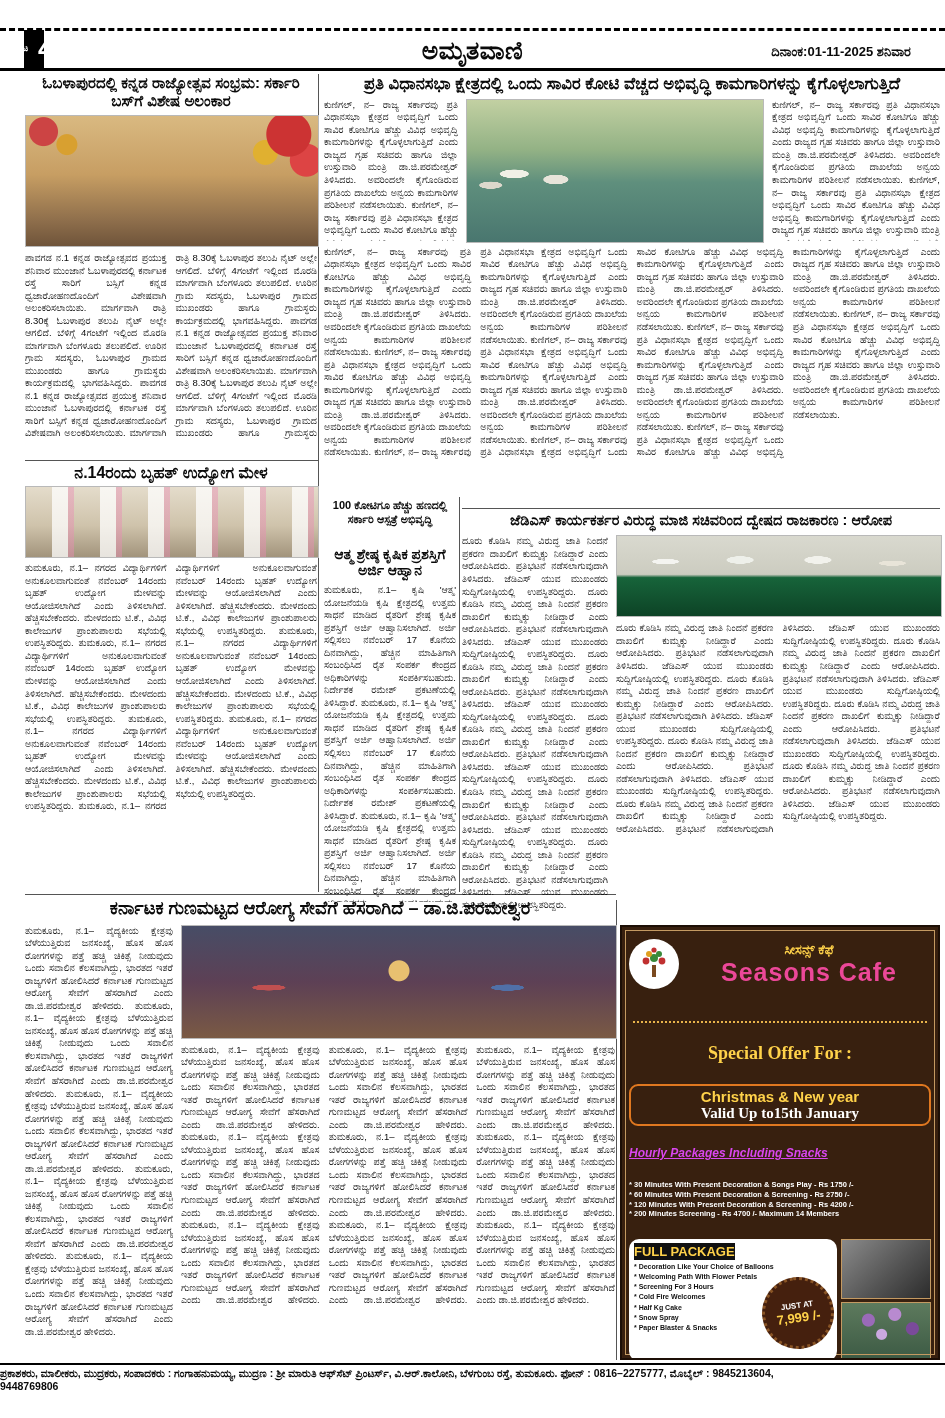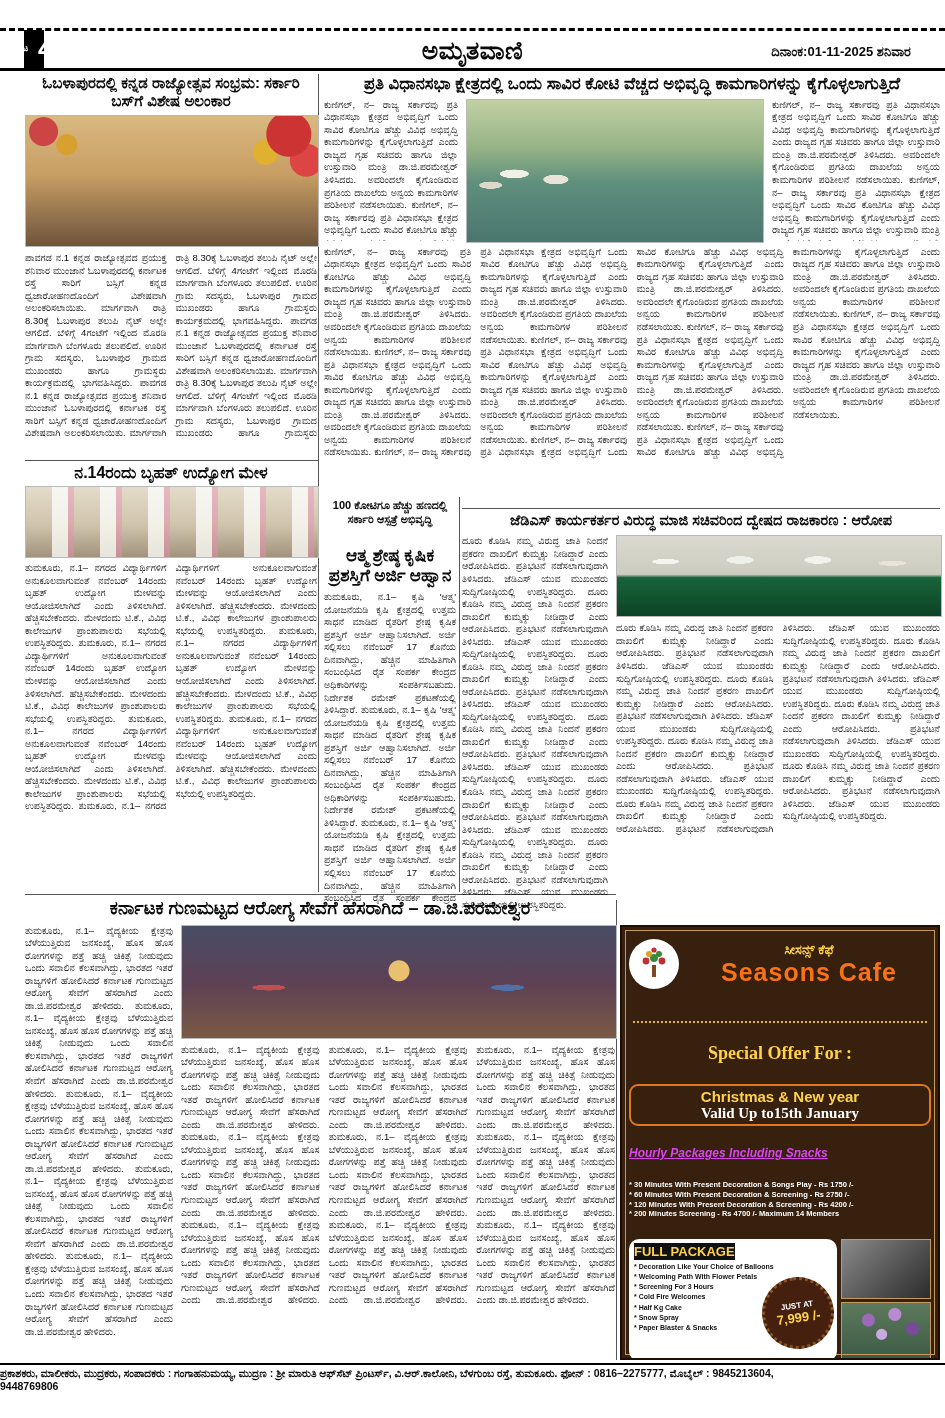--- a/index.html
+++ b/index.html
@@ -59,21 +59,21 @@
 
   
   .ad{position:absolute;left:620px;top:925px;width:320px;height:435px;background:#38200f;
       border:2px solid #1d0f06;box-sizing:border-box;padding:6px 7px;display:flex;flex-direction:column;
       gap:20px;overflow:hidden;color:#fff;}
   .ad-inner-border{position:absolute;inset:3px;border:1px solid #c49a62;pointer-events:none;}
   .ad-logo-row{display:flex;align-items:center;gap:8px;height:62px;flex:0 0 auto;}
   .ad-logo{width:50px;height:50px;border-radius:50%;background:#fff;display:flex;align-items:center;justify-content:center;flex:0 0 auto;}
   .ad-titles{flex:1;text-align:center;}
   .ad-title-kn{font-size:13px;font-weight:bold;color:#ffd24a;}
-  .ad-title-en{font-size:25px;font-weight:bold;color:#f97316;letter-spacing:1px;}
+  .ad-title-en{font-size:25px;font-weight:bold;color:#ec4899;letter-spacing:1px;}
   .lights{height:6px;border-bottom:2px dotted #e8b34a;margin:0 4px;flex:0 0 auto;}
   .ad-offer{font-family:"Liberation Serif",serif;font-size:18px;font-weight:bold;color:#ffd24a;text-align:center;flex:0 0 auto;}
   .ad-box{border:2px solid #e07820;border-radius:9px;text-align:center;padding:2px 4px;flex:0 0 auto;}
   .ad-occasion{font-size:15px;font-weight:bold;color:#ffd24a;}
   .ad-valid{font-family:"Liberation Serif",serif;font-size:15px;font-weight:bold;color:#fff;}
   .ad-pk-head{font-size:12px;font-weight:bold;font-style:italic;color:#d946ef;text-decoration:underline;flex:0 0 auto;}
   .ad-pk-list{font-size:7.5px;font-weight:bold;line-height:1.3;flex:0 0 auto;}
   .ad-mid{display:flex;gap:4px;height:122px;flex:0 0 auto;}
   .ad-panel{position:relative;width:208px;background:#fff;border-radius:10px;color:#111;padding:3px 5px;box-sizing:border-box;}
   .ad-full-pack{display:inline-block;background:#111;color:#ffd24a;font-size:13px;font-weight:bold;padding:1px 0;}
@@ -155,21 +155,21 @@
   </div>
 
   <div class="abs" style="left:25px;top:463px;width:292px;height:428px;">
     <div class="headline" style="font-size:16px;">ನ.14ರಂದು ಬೃಹತ್ ಉದ್ಯೋಗ ಮೇಳ</div>
     <div class="photo photo-jobfair" style="width:100%;height:70px;margin:4px 0;"></div>
     <div class="body-text cols2" style="height:326px;">ತುಮಕೂರು, ನ.1– ನಗರದ ವಿದ್ಯಾರ್ಥಿಗಳಿಗೆ ಅನುಕೂಲವಾಗುವಂತೆ ನವೆಂಬರ್ 14ರಂದು ಬೃಹತ್ ಉದ್ಯೋಗ ಮೇಳವನ್ನು ಆಯೋಜಿಸಲಾಗಿದೆ ಎಂದು ತಿಳಿಸಲಾಗಿದೆ. ಹೆಚ್ಚಿಸಬೇಕೆಂದರು. ಮೇಳದಂದು ಟಿ.ಕೆ., ವಿವಿಧ ಕಾಲೇಜುಗಳ ಪ್ರಾಂಶುಪಾಲರು ಸಭೆಯಲ್ಲಿ ಉಪಸ್ಥಿತರಿದ್ದರು. ತುಮಕೂರು, ನ.1– ನಗರದ ವಿದ್ಯಾರ್ಥಿಗಳಿಗೆ ಅನುಕೂಲವಾಗುವಂತೆ ನವೆಂಬರ್ 14ರಂದು ಬೃಹತ್ ಉದ್ಯೋಗ ಮೇಳವನ್ನು ಆಯೋಜಿಸಲಾಗಿದೆ ಎಂದು ತಿಳಿಸಲಾಗಿದೆ. ಹೆಚ್ಚಿಸಬೇಕೆಂದರು. ಮೇಳದಂದು ಟಿ.ಕೆ., ವಿವಿಧ ಕಾಲೇಜುಗಳ ಪ್ರಾಂಶುಪಾಲರು ಸಭೆಯಲ್ಲಿ ಉಪಸ್ಥಿತರಿದ್ದರು. ತುಮಕೂರು, ನ.1– ನಗರದ ವಿದ್ಯಾರ್ಥಿಗಳಿಗೆ ಅನುಕೂಲವಾಗುವಂತೆ ನವೆಂಬರ್ 14ರಂದು ಬೃಹತ್ ಉದ್ಯೋಗ ಮೇಳವನ್ನು ಆಯೋಜಿಸಲಾಗಿದೆ ಎಂದು ತಿಳಿಸಲಾಗಿದೆ. ಹೆಚ್ಚಿಸಬೇಕೆಂದರು. ಮೇಳದಂದು ಟಿ.ಕೆ., ವಿವಿಧ ಕಾಲೇಜುಗಳ ಪ್ರಾಂಶುಪಾಲರು ಸಭೆಯಲ್ಲಿ ಉಪಸ್ಥಿತರಿದ್ದರು. ತುಮಕೂರು, ನ.1– ನಗರದ ವಿದ್ಯಾರ್ಥಿಗಳಿಗೆ ಅನುಕೂಲವಾಗುವಂತೆ ನವೆಂಬರ್ 14ರಂದು ಬೃಹತ್ ಉದ್ಯೋಗ ಮೇಳವನ್ನು ಆಯೋಜಿಸಲಾಗಿದೆ ಎಂದು ತಿಳಿಸಲಾಗಿದೆ. ಹೆಚ್ಚಿಸಬೇಕೆಂದರು. ಮೇಳದಂದು ಟಿ.ಕೆ., ವಿವಿಧ ಕಾಲೇಜುಗಳ ಪ್ರಾಂಶುಪಾಲರು ಸಭೆಯಲ್ಲಿ ಉಪಸ್ಥಿತರಿದ್ದರು. ತುಮಕೂರು, ನ.1– ನಗರದ ವಿದ್ಯಾರ್ಥಿಗಳಿಗೆ ಅನುಕೂಲವಾಗುವಂತೆ ನವೆಂಬರ್ 14ರಂದು ಬೃಹತ್ ಉದ್ಯೋಗ ಮೇಳವನ್ನು ಆಯೋಜಿಸಲಾಗಿದೆ ಎಂದು ತಿಳಿಸಲಾಗಿದೆ. ಹೆಚ್ಚಿಸಬೇಕೆಂದರು. ಮೇಳದಂದು ಟಿ.ಕೆ., ವಿವಿಧ ಕಾಲೇಜುಗಳ ಪ್ರಾಂಶುಪಾಲರು ಸಭೆಯಲ್ಲಿ ಉಪಸ್ಥಿತರಿದ್ದರು. ತುಮಕೂರು, ನ.1– ನಗರದ ವಿದ್ಯಾರ್ಥಿಗಳಿಗೆ ಅನುಕೂಲವಾಗುವಂತೆ ನವೆಂಬರ್ 14ರಂದು ಬೃಹತ್ ಉದ್ಯೋಗ ಮೇಳವನ್ನು ಆಯೋಜಿಸಲಾಗಿದೆ ಎಂದು ತಿಳಿಸಲಾಗಿದೆ. ಹೆಚ್ಚಿಸಬೇಕೆಂದರು. ಮೇಳದಂದು ಟಿ.ಕೆ., ವಿವಿಧ ಕಾಲೇಜುಗಳ ಪ್ರಾಂಶುಪಾಲರು ಸಭೆಯಲ್ಲಿ ಉಪಸ್ಥಿತರಿದ್ದರು.</div>
   </div>
 
   <div class="abs" style="left:324px;top:497px;width:132px;height:395px;">
     <div class="subhead">100 ಕೋಟಿಗೂ ಹೆಚ್ಚು ಹಣದಲ್ಲಿ ಸರ್ಕಾರಿ ಆಸ್ಪತ್ರೆ ಅಭಿವೃದ್ಧಿ</div>
-    <div class="headline" style="font-size:17px;margin:19px 0 5px 0;font-family:Liberation Serif, serif;">ಆತ್ಮ ಶ್ರೇಷ್ಠ ಕೃಷಿಕ ಪ್ರಶಸ್ತಿಗೆ ಅರ್ಜಿ ಆಹ್ವಾನ</div>
+    <div class="headline" style="font-size:14px;margin:19px 0 5px 0;">ಆತ್ಮ ಶ್ರೇಷ್ಠ ಕೃಷಿಕ ಪ್ರಶಸ್ತಿಗೆ ಅರ್ಜಿ ಆಹ್ವಾನ</div>
     <div class="body-text" style="height:318px;">ತುಮಕೂರು, ನ.1– ಕೃಷಿ 'ಆತ್ಮ' ಯೋಜನೆಯಡಿ ಕೃಷಿ ಕ್ಷೇತ್ರದಲ್ಲಿ ಉತ್ತಮ ಸಾಧನೆ ಮಾಡಿದ ರೈತರಿಗೆ ಶ್ರೇಷ್ಠ ಕೃಷಿಕ ಪ್ರಶಸ್ತಿಗೆ ಅರ್ಜಿ ಆಹ್ವಾನಿಸಲಾಗಿದೆ. ಅರ್ಜಿ ಸಲ್ಲಿಸಲು ನವೆಂಬರ್ 17 ಕೊನೆಯ ದಿನವಾಗಿದ್ದು, ಹೆಚ್ಚಿನ ಮಾಹಿತಿಗಾಗಿ ಸಂಬಂಧಿಸಿದ ರೈತ ಸಂಪರ್ಕ ಕೇಂದ್ರದ ಅಧಿಕಾರಿಗಳನ್ನು ಸಂಪರ್ಕಿಸಬಹುದು. ನಿರ್ದೇಶಕ ರಮೇಶ್ ಪ್ರಕಟಣೆಯಲ್ಲಿ ತಿಳಿಸಿದ್ದಾರೆ. ತುಮಕೂರು, ನ.1– ಕೃಷಿ 'ಆತ್ಮ' ಯೋಜನೆಯಡಿ ಕೃಷಿ ಕ್ಷೇತ್ರದಲ್ಲಿ ಉತ್ತಮ ಸಾಧನೆ ಮಾಡಿದ ರೈತರಿಗೆ ಶ್ರೇಷ್ಠ ಕೃಷಿಕ ಪ್ರಶಸ್ತಿಗೆ ಅರ್ಜಿ ಆಹ್ವಾನಿಸಲಾಗಿದೆ. ಅರ್ಜಿ ಸಲ್ಲಿಸಲು ನವೆಂಬರ್ 17 ಕೊನೆಯ ದಿನವಾಗಿದ್ದು, ಹೆಚ್ಚಿನ ಮಾಹಿತಿಗಾಗಿ ಸಂಬಂಧಿಸಿದ ರೈತ ಸಂಪರ್ಕ ಕೇಂದ್ರದ ಅಧಿಕಾರಿಗಳನ್ನು ಸಂಪರ್ಕಿಸಬಹುದು. ನಿರ್ದೇಶಕ ರಮೇಶ್ ಪ್ರಕಟಣೆಯಲ್ಲಿ ತಿಳಿಸಿದ್ದಾರೆ. ತುಮಕೂರು, ನ.1– ಕೃಷಿ 'ಆತ್ಮ' ಯೋಜನೆಯಡಿ ಕೃಷಿ ಕ್ಷೇತ್ರದಲ್ಲಿ ಉತ್ತಮ ಸಾಧನೆ ಮಾಡಿದ ರೈತರಿಗೆ ಶ್ರೇಷ್ಠ ಕೃಷಿಕ ಪ್ರಶಸ್ತಿಗೆ ಅರ್ಜಿ ಆಹ್ವಾನಿಸಲಾಗಿದೆ. ಅರ್ಜಿ ಸಲ್ಲಿಸಲು ನವೆಂಬರ್ 17 ಕೊನೆಯ ದಿನವಾಗಿದ್ದು, ಹೆಚ್ಚಿನ ಮಾಹಿತಿಗಾಗಿ ಸಂಬಂಧಿಸಿದ ರೈತ ಸಂಪರ್ಕ ಕೇಂದ್ರದ ಅಧಿಕಾರಿಗಳನ್ನು ಸಂಪರ್ಕಿಸಬಹುದು. ನಿರ್ದೇಶಕ ರಮೇಶ್ ಪ್ರಕಟಣೆಯಲ್ಲಿ ತಿಳಿಸಿದ್ದಾರೆ. ತುಮಕೂರು, ನ.1– ಕೃಷಿ 'ಆತ್ಮ' ಯೋಜನೆಯಡಿ ಕೃಷಿ ಕ್ಷೇತ್ರದಲ್ಲಿ ಉತ್ತಮ ಸಾಧನೆ ಮಾಡಿದ ರೈತರಿಗೆ ಶ್ರೇಷ್ಠ ಕೃಷಿಕ ಪ್ರಶಸ್ತಿಗೆ ಅರ್ಜಿ ಆಹ್ವಾನಿಸಲಾಗಿದೆ. ಅರ್ಜಿ ಸಲ್ಲಿಸಲು ನವೆಂಬರ್ 17 ಕೊನೆಯ ದಿನವಾಗಿದ್ದು, ಹೆಚ್ಚಿನ ಮಾಹಿತಿಗಾಗಿ ಸಂಬಂಧಿಸಿದ ರೈತ ಸಂಪರ್ಕ ಕೇಂದ್ರದ ಅಧಿಕಾರಿಗಳನ್ನು ಸಂಪರ್ಕಿಸಬಹುದು. ನಿರ್ದೇಶಕ ರಮೇಶ್ ಪ್ರಕಟಣೆಯಲ್ಲಿ ತಿಳಿಸಿದ್ದಾರೆ.</div>
   </div>
 
   <div class="abs" style="left:462px;top:512px;width:478px;height:406px;">
     <div class="headline" style="font-size:14.5px;">ಜೆಡಿಎಸ್ ಕಾರ್ಯಕರ್ತರ ವಿರುದ್ಧ ಮಾಜಿ ಸಚಿವರಿಂದ ದ್ವೇಷದ ರಾಜಕಾರಣ : ಆರೋಪ</div>
     <div style="display:flex;gap:8px;margin-top:6px;height:378px;">
       <div class="body-text" style="width:146px;height:378px;">ದೂರು ಕೊಡಿಸಿ ನಮ್ಮ ವಿರುದ್ಧ ಜಾತಿ ನಿಂದನೆ ಪ್ರಕರಣ ದಾಖಲಿಗೆ ಕುಮ್ಮಕ್ಕು ನೀಡಿದ್ದಾರೆ ಎಂದು ಆರೋಪಿಸಿದರು. ಪ್ರತಿಭಟನೆ ನಡೆಸಲಾಗುವುದಾಗಿ ತಿಳಿಸಿದರು. ಜೆಡಿಎಸ್ ಯುವ ಮುಖಂಡರು ಸುದ್ದಿಗೋಷ್ಠಿಯಲ್ಲಿ ಉಪಸ್ಥಿತರಿದ್ದರು. ದೂರು ಕೊಡಿಸಿ ನಮ್ಮ ವಿರುದ್ಧ ಜಾತಿ ನಿಂದನೆ ಪ್ರಕರಣ ದಾಖಲಿಗೆ ಕುಮ್ಮಕ್ಕು ನೀಡಿದ್ದಾರೆ ಎಂದು ಆರೋಪಿಸಿದರು. ಪ್ರತಿಭಟನೆ ನಡೆಸಲಾಗುವುದಾಗಿ ತಿಳಿಸಿದರು. ಜೆಡಿಎಸ್ ಯುವ ಮುಖಂಡರು ಸುದ್ದಿಗೋಷ್ಠಿಯಲ್ಲಿ ಉಪಸ್ಥಿತರಿದ್ದರು. ದೂರು ಕೊಡಿಸಿ ನಮ್ಮ ವಿರುದ್ಧ ಜಾತಿ ನಿಂದನೆ ಪ್ರಕರಣ ದಾಖಲಿಗೆ ಕುಮ್ಮಕ್ಕು ನೀಡಿದ್ದಾರೆ ಎಂದು ಆರೋಪಿಸಿದರು. ಪ್ರತಿಭಟನೆ ನಡೆಸಲಾಗುವುದಾಗಿ ತಿಳಿಸಿದರು. ಜೆಡಿಎಸ್ ಯುವ ಮುಖಂಡರು ಸುದ್ದಿಗೋಷ್ಠಿಯಲ್ಲಿ ಉಪಸ್ಥಿತರಿದ್ದರು. ದೂರು ಕೊಡಿಸಿ ನಮ್ಮ ವಿರುದ್ಧ ಜಾತಿ ನಿಂದನೆ ಪ್ರಕರಣ ದಾಖಲಿಗೆ ಕುಮ್ಮಕ್ಕು ನೀಡಿದ್ದಾರೆ ಎಂದು ಆರೋಪಿಸಿದರು. ಪ್ರತಿಭಟನೆ ನಡೆಸಲಾಗುವುದಾಗಿ ತಿಳಿಸಿದರು. ಜೆಡಿಎಸ್ ಯುವ ಮುಖಂಡರು ಸುದ್ದಿಗೋಷ್ಠಿಯಲ್ಲಿ ಉಪಸ್ಥಿತರಿದ್ದರು. ದೂರು ಕೊಡಿಸಿ ನಮ್ಮ ವಿರುದ್ಧ ಜಾತಿ ನಿಂದನೆ ಪ್ರಕರಣ ದಾಖಲಿಗೆ ಕುಮ್ಮಕ್ಕು ನೀಡಿದ್ದಾರೆ ಎಂದು ಆರೋಪಿಸಿದರು. ಪ್ರತಿಭಟನೆ ನಡೆಸಲಾಗುವುದಾಗಿ ತಿಳಿಸಿದರು. ಜೆಡಿಎಸ್ ಯುವ ಮುಖಂಡರು ಸುದ್ದಿಗೋಷ್ಠಿಯಲ್ಲಿ ಉಪಸ್ಥಿತರಿದ್ದರು. ದೂರು ಕೊಡಿಸಿ ನಮ್ಮ ವಿರುದ್ಧ ಜಾತಿ ನಿಂದನೆ ಪ್ರಕರಣ ದಾಖಲಿಗೆ ಕುಮ್ಮಕ್ಕು ನೀಡಿದ್ದಾರೆ ಎಂದು ಆರೋಪಿಸಿದರು. ಪ್ರತಿಭಟನೆ ನಡೆಸಲಾಗುವುದಾಗಿ ತಿಳಿಸಿದರು. ಜೆಡಿಎಸ್ ಯುವ ಮುಖಂಡರು ಸುದ್ದಿಗೋಷ್ಠಿಯಲ್ಲಿ ಉಪಸ್ಥಿತರಿದ್ದರು.</div>
       <div style="flex:1;display:flex;flex-direction:column;gap:5px;">
         <div class="photo photo-jds" style="width:100%;height:80px;flex:0 0 auto;"></div>
         <div class="body-text cols2" style="flex:1;">ದೂರು ಕೊಡಿಸಿ ನಮ್ಮ ವಿರುದ್ಧ ಜಾತಿ ನಿಂದನೆ ಪ್ರಕರಣ ದಾಖಲಿಗೆ ಕುಮ್ಮಕ್ಕು ನೀಡಿದ್ದಾರೆ ಎಂದು ಆರೋಪಿಸಿದರು. ಪ್ರತಿಭಟನೆ ನಡೆಸಲಾಗುವುದಾಗಿ ತಿಳಿಸಿದರು. ಜೆಡಿಎಸ್ ಯುವ ಮುಖಂಡರು ಸುದ್ದಿಗೋಷ್ಠಿಯಲ್ಲಿ ಉಪಸ್ಥಿತರಿದ್ದರು. ದೂರು ಕೊಡಿಸಿ ನಮ್ಮ ವಿರುದ್ಧ ಜಾತಿ ನಿಂದನೆ ಪ್ರಕರಣ ದಾಖಲಿಗೆ ಕುಮ್ಮಕ್ಕು ನೀಡಿದ್ದಾರೆ ಎಂದು ಆರೋಪಿಸಿದರು. ಪ್ರತಿಭಟನೆ ನಡೆಸಲಾಗುವುದಾಗಿ ತಿಳಿಸಿದರು. ಜೆಡಿಎಸ್ ಯುವ ಮುಖಂಡರು ಸುದ್ದಿಗೋಷ್ಠಿಯಲ್ಲಿ ಉಪಸ್ಥಿತರಿದ್ದರು. ದೂರು ಕೊಡಿಸಿ ನಮ್ಮ ವಿರುದ್ಧ ಜಾತಿ ನಿಂದನೆ ಪ್ರಕರಣ ದಾಖಲಿಗೆ ಕುಮ್ಮಕ್ಕು ನೀಡಿದ್ದಾರೆ ಎಂದು ಆರೋಪಿಸಿದರು. ಪ್ರತಿಭಟನೆ ನಡೆಸಲಾಗುವುದಾಗಿ ತಿಳಿಸಿದರು. ಜೆಡಿಎಸ್ ಯುವ ಮುಖಂಡರು ಸುದ್ದಿಗೋಷ್ಠಿಯಲ್ಲಿ ಉಪಸ್ಥಿತರಿದ್ದರು. ದೂರು ಕೊಡಿಸಿ ನಮ್ಮ ವಿರುದ್ಧ ಜಾತಿ ನಿಂದನೆ ಪ್ರಕರಣ ದಾಖಲಿಗೆ ಕುಮ್ಮಕ್ಕು ನೀಡಿದ್ದಾರೆ ಎಂದು ಆರೋಪಿಸಿದರು. ಪ್ರತಿಭಟನೆ ನಡೆಸಲಾಗುವುದಾಗಿ ತಿಳಿಸಿದರು. ಜೆಡಿಎಸ್ ಯುವ ಮುಖಂಡರು ಸುದ್ದಿಗೋಷ್ಠಿಯಲ್ಲಿ ಉಪಸ್ಥಿತರಿದ್ದರು. ದೂರು ಕೊಡಿಸಿ ನಮ್ಮ ವಿರುದ್ಧ ಜಾತಿ ನಿಂದನೆ ಪ್ರಕರಣ ದಾಖಲಿಗೆ ಕುಮ್ಮಕ್ಕು ನೀಡಿದ್ದಾರೆ ಎಂದು ಆರೋಪಿಸಿದರು. ಪ್ರತಿಭಟನೆ ನಡೆಸಲಾಗುವುದಾಗಿ ತಿಳಿಸಿದರು. ಜೆಡಿಎಸ್ ಯುವ ಮುಖಂಡರು ಸುದ್ದಿಗೋಷ್ಠಿಯಲ್ಲಿ ಉಪಸ್ಥಿತರಿದ್ದರು. ದೂರು ಕೊಡಿಸಿ ನಮ್ಮ ವಿರುದ್ಧ ಜಾತಿ ನಿಂದನೆ ಪ್ರಕರಣ ದಾಖಲಿಗೆ ಕುಮ್ಮಕ್ಕು ನೀಡಿದ್ದಾರೆ ಎಂದು ಆರೋಪಿಸಿದರು. ಪ್ರತಿಭಟನೆ ನಡೆಸಲಾಗುವುದಾಗಿ ತಿಳಿಸಿದರು. ಜೆಡಿಎಸ್ ಯುವ ಮುಖಂಡರು ಸುದ್ದಿಗೋಷ್ಠಿಯಲ್ಲಿ ಉಪಸ್ಥಿತರಿದ್ದರು. ದೂರು ಕೊಡಿಸಿ ನಮ್ಮ ವಿರುದ್ಧ ಜಾತಿ ನಿಂದನೆ ಪ್ರಕರಣ ದಾಖಲಿಗೆ ಕುಮ್ಮಕ್ಕು ನೀಡಿದ್ದಾರೆ ಎಂದು ಆರೋಪಿಸಿದರು. ಪ್ರತಿಭಟನೆ ನಡೆಸಲಾಗುವುದಾಗಿ ತಿಳಿಸಿದರು. ಜೆಡಿಎಸ್ ಯುವ ಮುಖಂಡರು ಸುದ್ದಿಗೋಷ್ಠಿಯಲ್ಲಿ ಉಪಸ್ಥಿತರಿದ್ದರು.</div>

